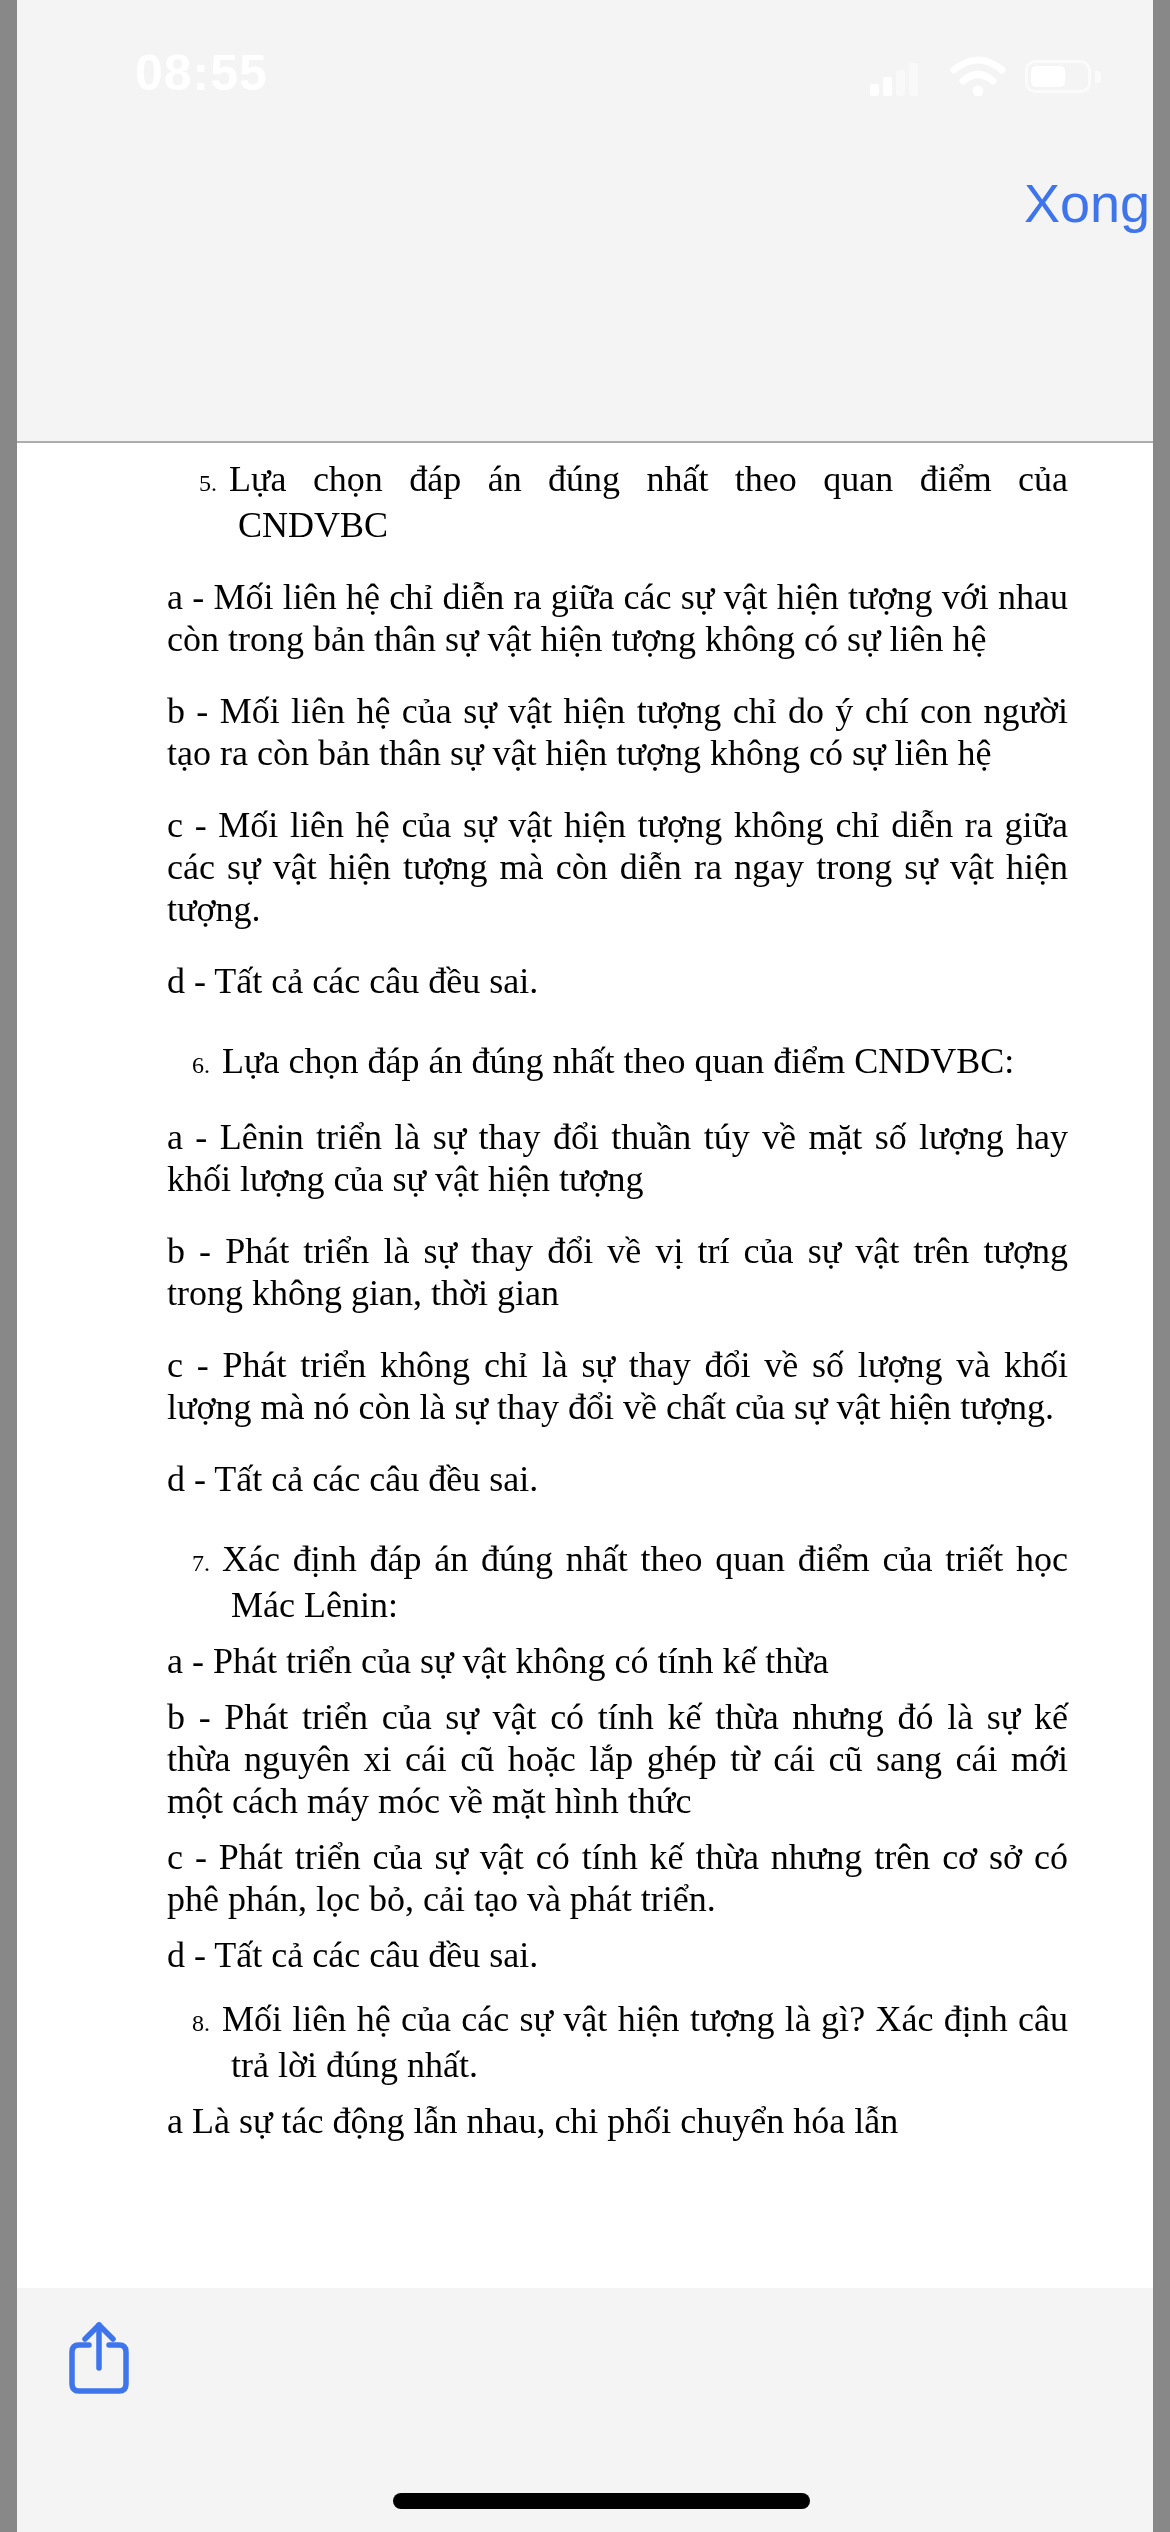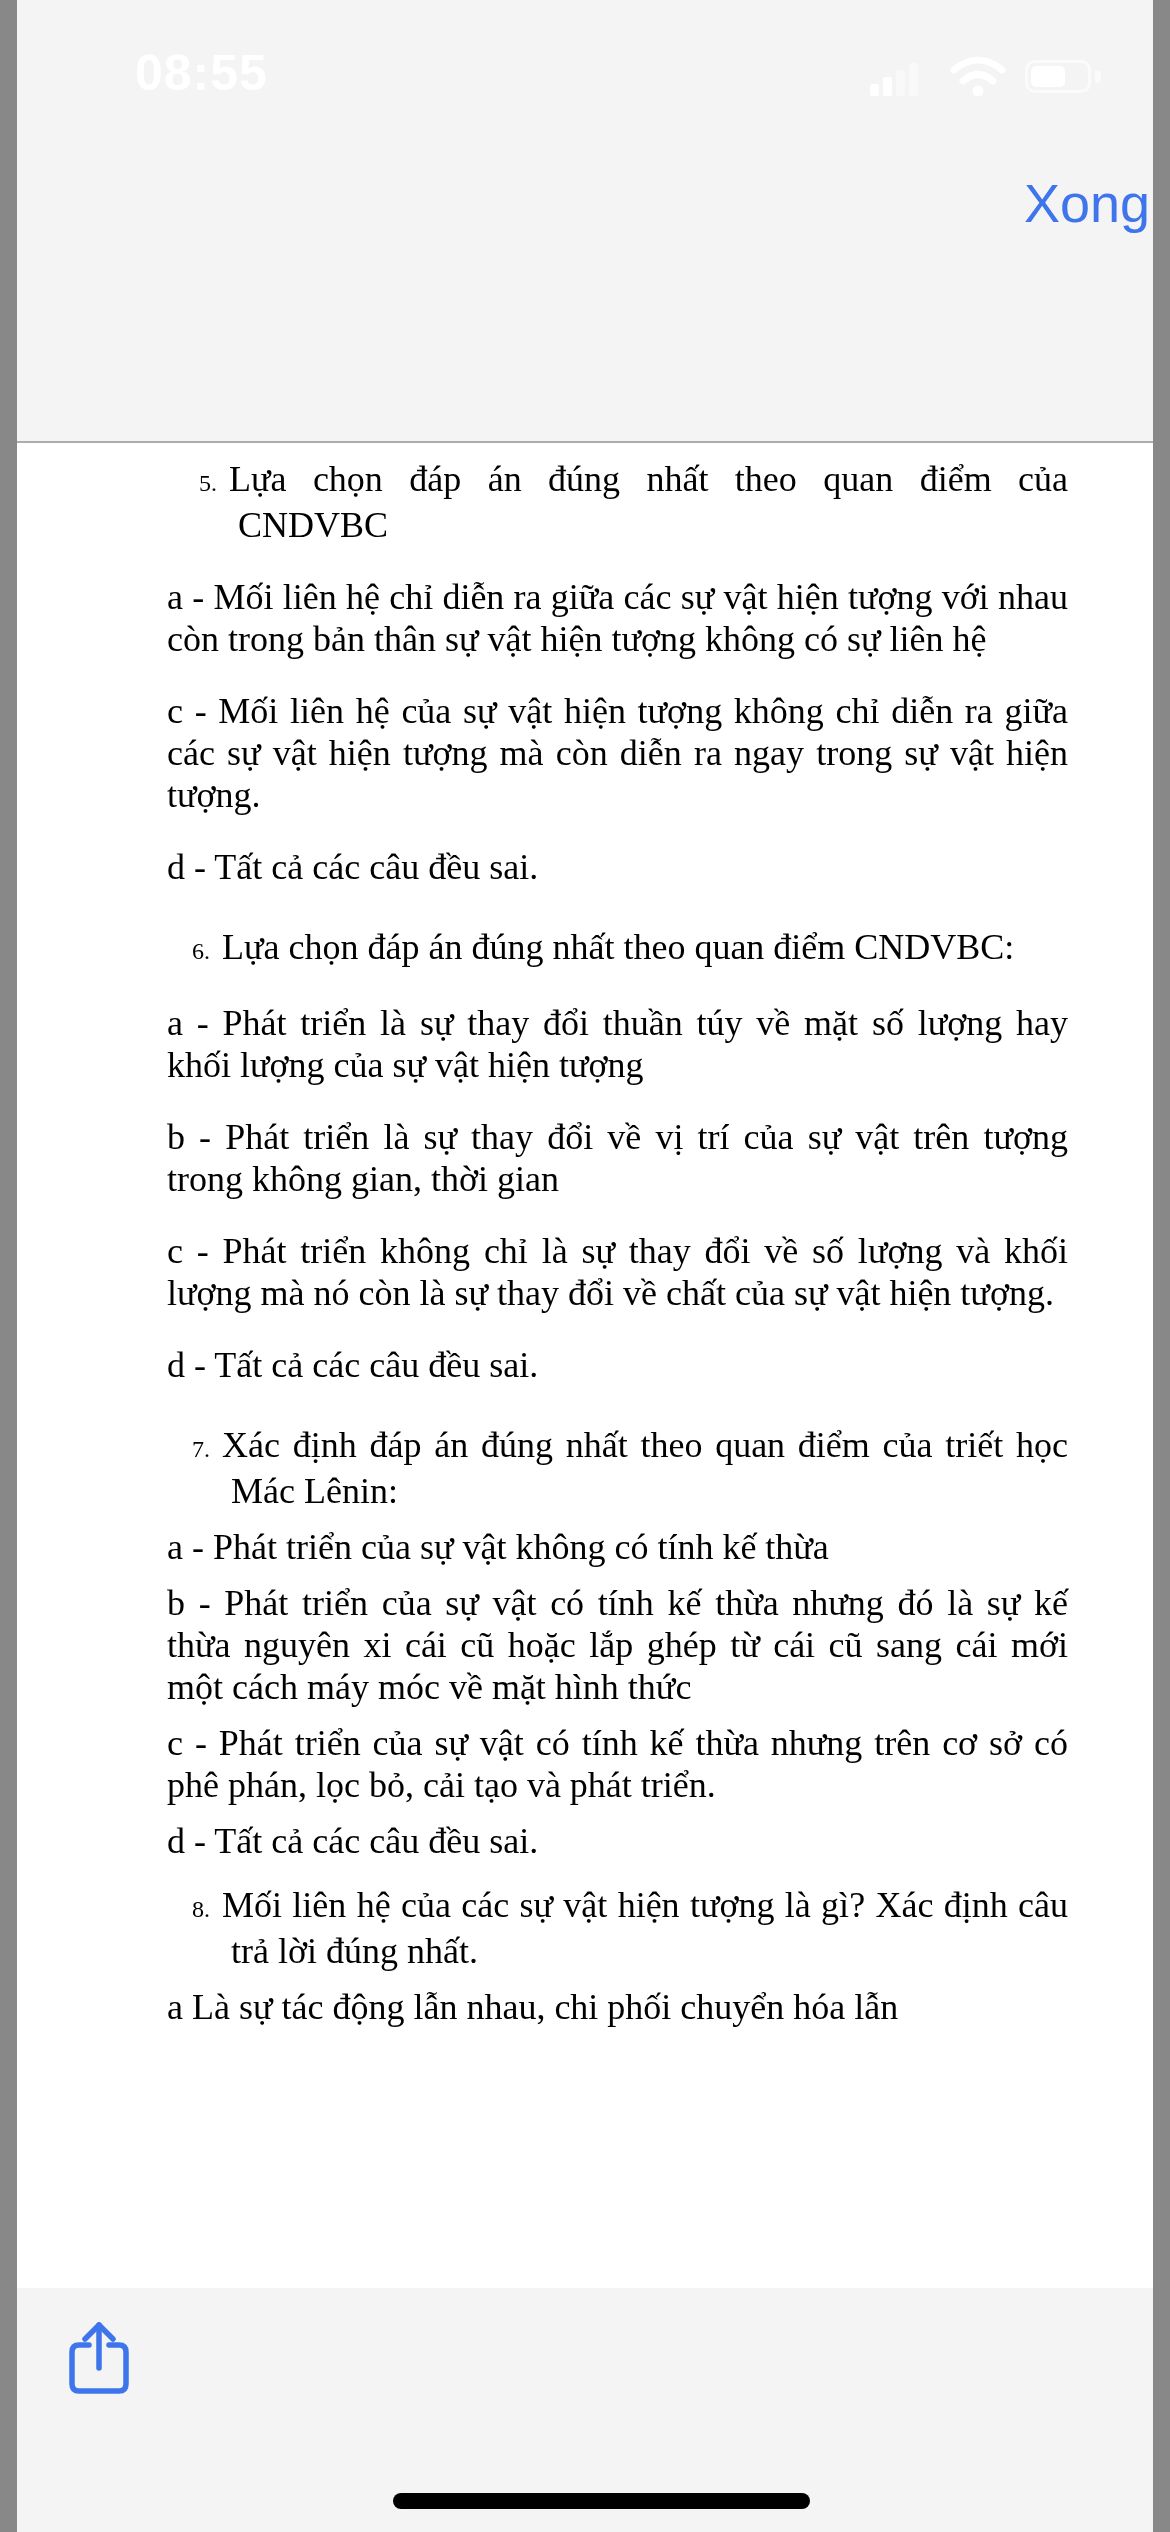--- a/index.html
+++ b/index.html
@@ -96,24 +96,25 @@
     <div class="battery-tip"></div>
 
     <button class="done-btn">Xong</button>
 
   </div>
 
   <div class="doc">
     <div class="doc-inner">
         <p class="q first"><span class="qnum">5.</span><span>Lựa chọn đáp án đúng nhất theo quan điểm của CNDVBC</span></p>
         <p class="opt">a - Mối liên hệ chỉ diễn ra giữa các sự vật hiện tượng với nhau còn trong bản thân sự vật hiện tượng không có sự liên hệ</p>
+        <p class="opt">b - Mối liên hệ của sự vật hiện tượng chỉ do ý chí con người tạo ra còn bản thân sự vật hiện tượng không có sự liên hệ</p>
         <p class="opt">c - Mối liên hệ của sự vật hiện tượng không chỉ diễn ra giữa các sự vật hiện tượng mà còn diễn ra ngay trong sự vật hiện tượng.</p>
         <p class="opt">d - Tất cả các câu đều sai.</p>
         <p class="q"><span class="qnum">6.</span><span>Lựa chọn đáp án đúng nhất theo quan điểm CNDVBC:</span></p>
-        <p class="opt">a - Phát triển là sự thay đổi thuần túy về mặt số lượng hay khối lượng của sự vật hiện tượng</p>
+        <p class="opt">a - Lênin triển là sự thay đổi thuần túy về mặt số lượng hay khối lượng của sự vật hiện tượng</p>
         <p class="opt">b - Phát triển là sự thay đổi về vị trí của sự vật trên tượng trong không gian, thời gian</p>
         <p class="opt">c - Phát triển không chỉ là sự thay đổi về số lượng và khối lượng mà nó còn là sự thay đổi về chất của sự vật hiện tượng.</p>
         <p class="opt">d - Tất cả các câu đều sai.</p>
         <p class="q"><span class="qnum">7.</span><span>Xác định đáp án đúng nhất theo quan điểm của triết học Mác Lênin:</span></p>
         <p class="opt tight">a - Phát triển của sự vật không có tính kế thừa</p>
         <p class="opt tight">b - Phát triển của sự vật có tính kế thừa nhưng đó là sự kế thừa nguyên xi cái cũ hoặc lắp ghép từ cái cũ sang cái mới một cách máy móc về mặt hình thức</p>
         <p class="opt tight">c - Phát triển của sự vật có tính kế thừa nhưng trên cơ sở có phê phán, lọc bỏ, cải tạo và phát triển.</p>
         <p class="opt tight">d - Tất cả các câu đều sai.</p>
         <p class="q compact"><span class="qnum">8.</span><span>Mối liên hệ của các sự vật hiện tượng là gì? Xác định câu trả lời đúng nhất.</span></p>
         <p class="opt tight">a   Là sự tác động lẫn nhau, chi phối chuyển hóa lẫn</p>

